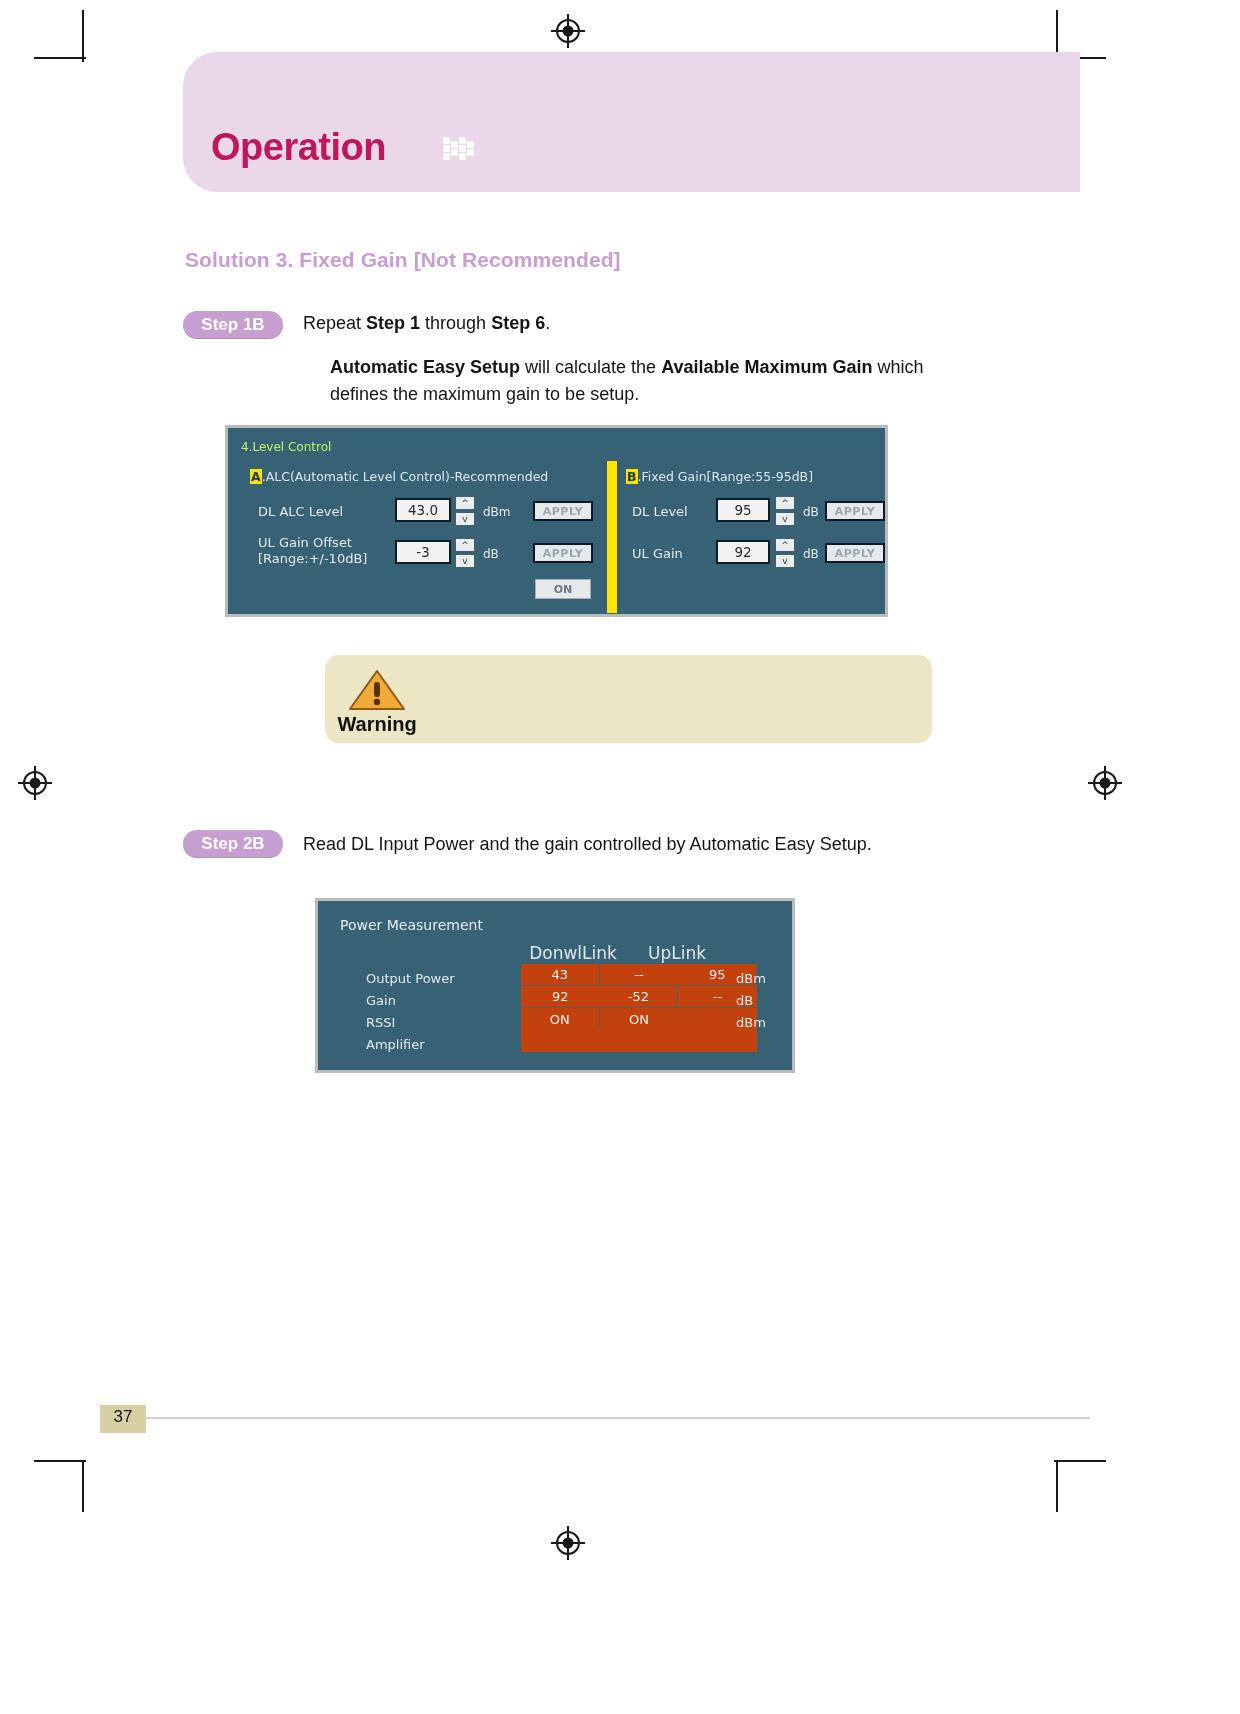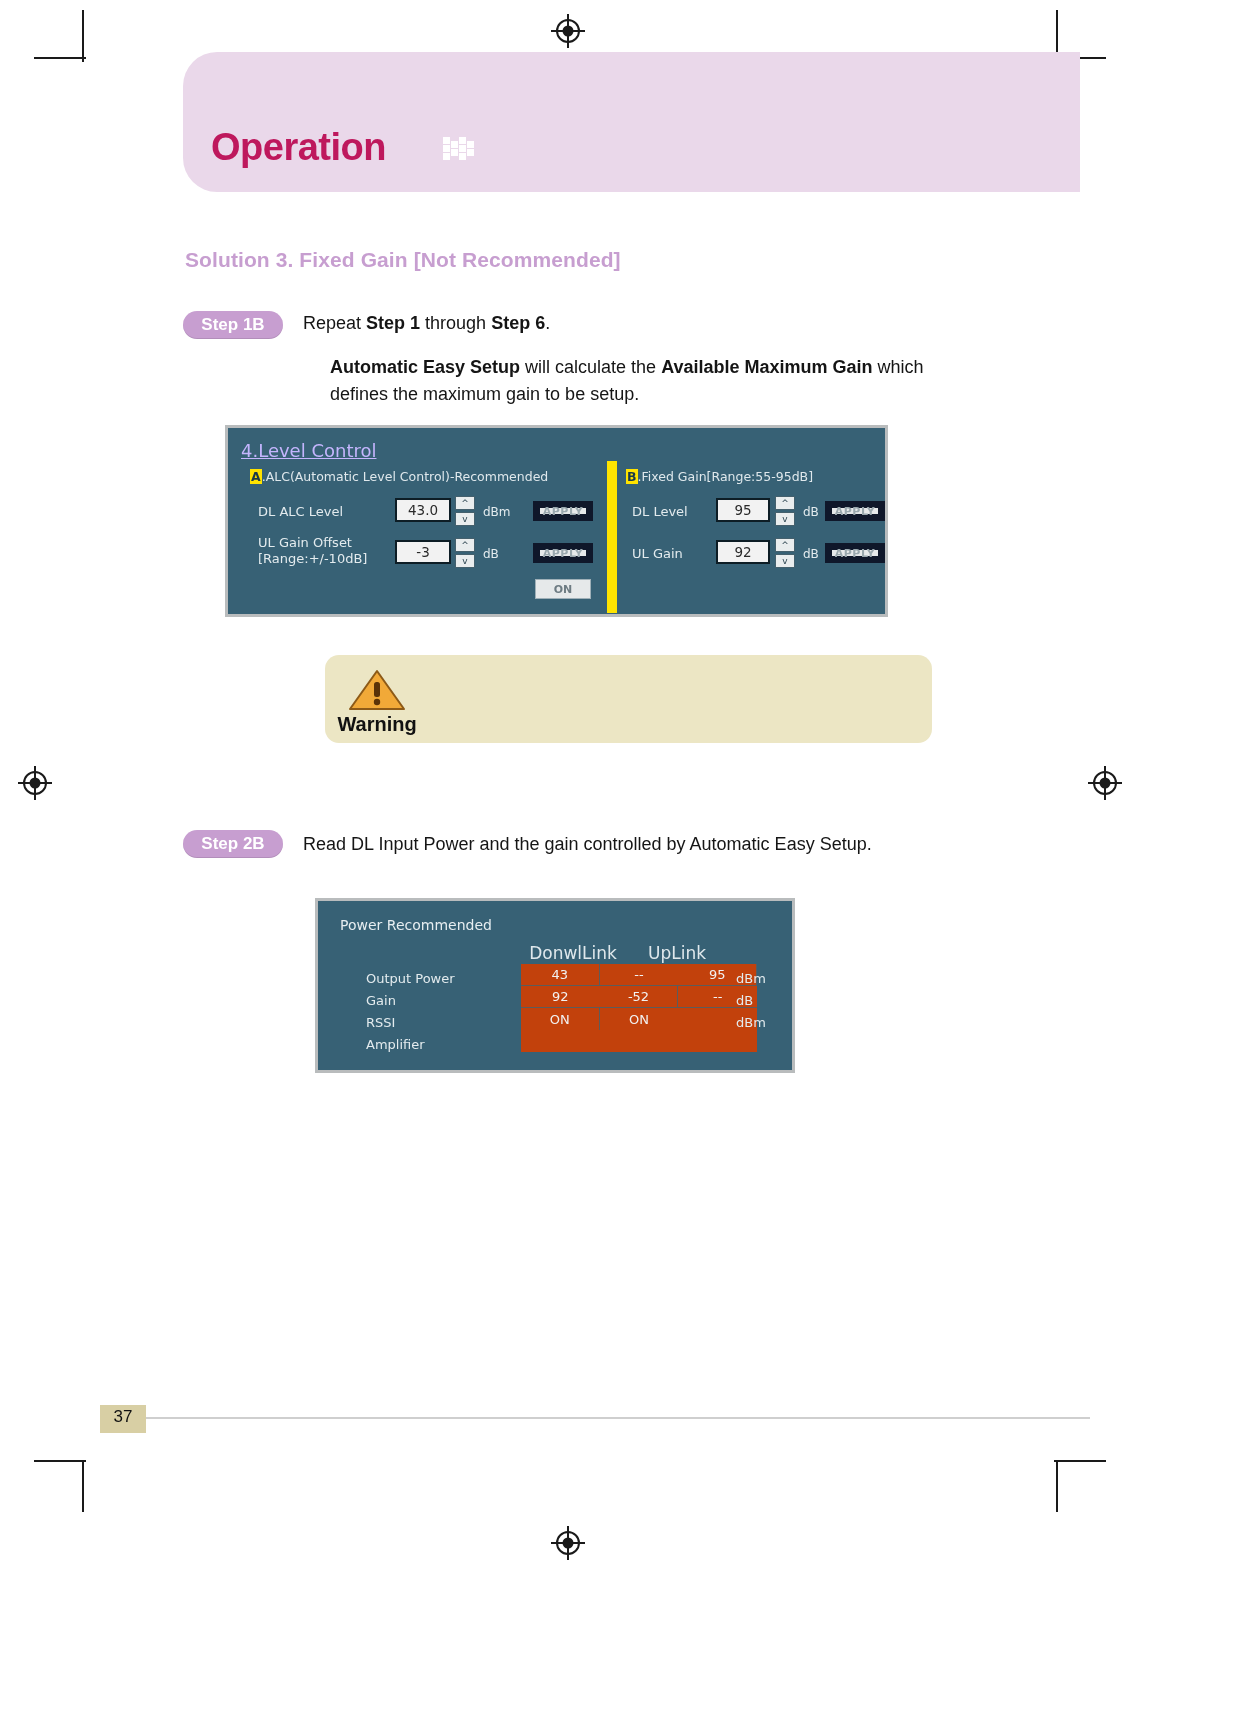--- a/index.html
+++ b/index.html
@@ -73,21 +73,21 @@
     background:#376175;
     border:3px solid #b9bcbd;
     box-sizing:border-box;
   }
   #level-control{
     left:225px;top:425px;width:663px;height:192px;
     font-family:"DejaVu Sans", sans-serif;
   }
   .lc-title{
     position:absolute;left:13px;top:12px;
-    color:#c4b5fd;font-size:18px;text-decoration:underline;
+    color:#bef264;font-size:12px;
   }
   .lc-subA{
     position:absolute;left:22px;top:41px;
     color:#dfe8ec;font-size:12.5px;white-space:nowrap;
   }
   .lc-subB{
     position:absolute;left:398px;top:41px;
     color:#dfe8ec;font-size:12.5px;white-space:nowrap;
   }
   .letter-hl{
@@ -117,21 +117,21 @@
     box-sizing:border-box;
     font-size:9px;color:#2c4450;font-weight:normal;
     text-align:center;line-height:12px;
   }
   .spin b:last-child{margin-top:2px;}
   .unit{
     position:absolute;color:#e3ebee;font-size:12px;
   }
   .apply-btn{
     position:absolute;width:60px;height:20px;
-    background:#e6e9ea;border:7px solid #0f172a;
+    background:#e6e9ea;border:2px solid #0f172a;
     box-sizing:border-box;
     color:#9aa8ae;font-size:11px;font-weight:bold;
     display:flex;align-items:center;justify-content:center;
     letter-spacing:0.5px;
   }
   .on-btn{
     position:absolute;width:56px;height:20px;
     background:#e6e9ea;border:1px solid #9fb0b8;
     box-sizing:border-box;
     color:#6d7b82;font-size:11px;font-weight:bold;
@@ -338,21 +338,21 @@
       <circle cx="29" cy="33" r="3.2" fill="#5a3208"></circle>
     </svg>
   </div>
   <div class="warn-word">Warning</div>
 </div>
 
 <div class="step-pill" id="pill-2b">Step 2B</div>
 <div class="step-text" id="step2b-text">Read DL Input Power and the gain controlled by Automatic Easy Setup.</div>
 
 <div class="ui-shot" id="power-measurement">
-  <div class="pm-title">Power Recommended</div>
+  <div class="pm-title">Power Measurement</div>
 
   <div class="pm-colhead" style="left:203px;top:42px;width:104px;">DonwlLink</div>
   <div class="pm-colhead" style="left:307px;top:42px;width:104px;">UpLink</div>
 
   <div class="pm-rowlabel" style="left:48px;top:70px;">Output Power</div>
   <div class="pm-rowlabel" style="left:48px;top:92px;">Gain</div>
   <div class="pm-rowlabel" style="left:48px;top:114px;">RSSI</div>
   <div class="pm-rowlabel" style="left:48px;top:136px;">Amplifier</div>
 
   <div class="pm-grid">

